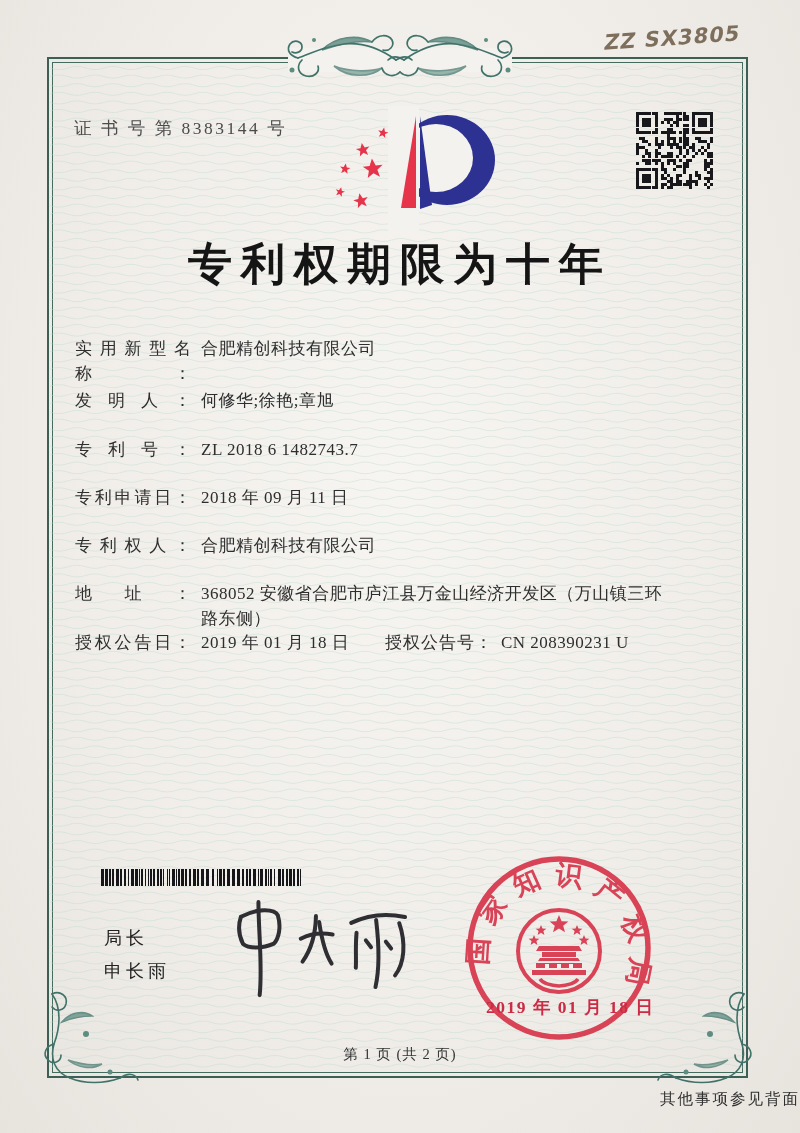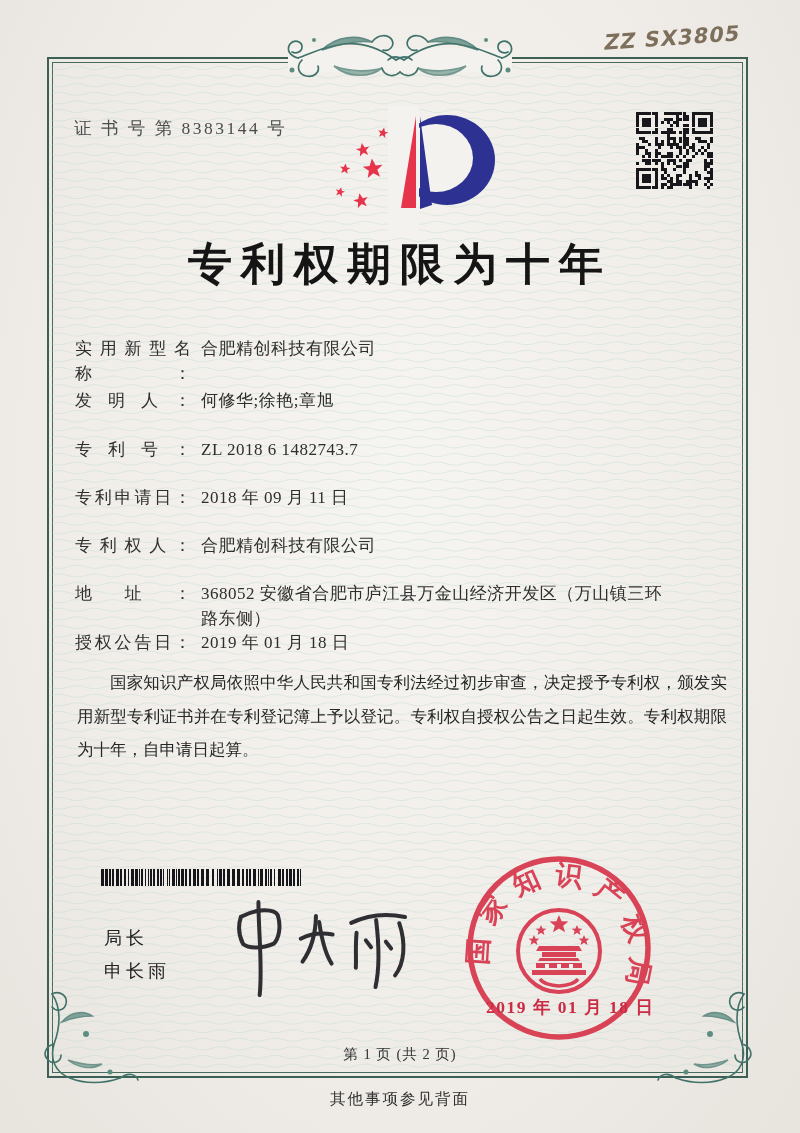--- a/index.html
+++ b/index.html
@@ -67,21 +67,21 @@
 
   
   .seal{ left:462px; top:851px; opacity:.94; }
   .seal-date{
     left:486px; top:995px; font-size:17.5px; color:#cb2b44; letter-spacing:1.5px;
     font-weight:600;
   }
 
   
   .page-info{ left:0; top:1045px; width:800px; text-align:center; font-size:14.5px; color:#333; letter-spacing:1px; }
-  .footer-note{ left:0; top:1089px; width:800px; text-align:center; font-size:15.5px; color:#303030; letter-spacing:2px; }
+  .footer-note{ left:0; top:1089px; width:800px; text-align:right; font-size:15.5px; color:#303030; letter-spacing:2px; }
 
   .orn{ position:absolute; }
 </style>
 </head>
 <body>
 
 <div class="frame"></div>
 <svg id="waves" width="695" height="1013">
     <path d="M0,7.0 q9,3.1 18,0 q9,-3.1 18,0 q9,3.1 18,0 q9,-3.1 18,0 q9,3.1 18,0 q9,-3.1 18,0 q9,3.1 18,0 q9,-3.1 18,0 q9,3.1 18,0 q9,-3.1 18,0 q9,3.1 18,0 q9,-3.1 18,0 q9,3.1 18,0 q9,-3.1 18,0 q9,3.1 18,0 q9,-3.1 18,0 q9,3.1 18,0 q9,-3.1 18,0 q9,3.1 18,0 q9,-3.1 18,0 q9,3.1 18,0 q9,-3.1 18,0 q9,3.1 18,0 q9,-3.1 18,0 q9,3.1 18,0 q9,-3.1 18,0 q9,3.1 18,0 q9,-3.1 18,0 q9,3.1 18,0 q9,-3.1 18,0 q9,3.1 18,0 q9,-3.1 18,0 q9,3.1 18,0 q9,-3.1 18,0 q9,3.1 18,0 q9,-3.1 18,0 q9,3.1 18,0 q9,-3.1 18,0 q9,3.1 18,0 q9,-3.1 18,0" fill="none" stroke="#bcd9cf" stroke-width="0.8" opacity="0.5"></path>
     <path d="M-18,15.6 q9,3.1 18,0 q9,-3.1 18,0 q9,3.1 18,0 q9,-3.1 18,0 q9,3.1 18,0 q9,-3.1 18,0 q9,3.1 18,0 q9,-3.1 18,0 q9,3.1 18,0 q9,-3.1 18,0 q9,3.1 18,0 q9,-3.1 18,0 q9,3.1 18,0 q9,-3.1 18,0 q9,3.1 18,0 q9,-3.1 18,0 q9,3.1 18,0 q9,-3.1 18,0 q9,3.1 18,0 q9,-3.1 18,0 q9,3.1 18,0 q9,-3.1 18,0 q9,3.1 18,0 q9,-3.1 18,0 q9,3.1 18,0 q9,-3.1 18,0 q9,3.1 18,0 q9,-3.1 18,0 q9,3.1 18,0 q9,-3.1 18,0 q9,3.1 18,0 q9,-3.1 18,0 q9,3.1 18,0 q9,-3.1 18,0 q9,3.1 18,0 q9,-3.1 18,0 q9,3.1 18,0 q9,-3.1 18,0 q9,3.1 18,0 q9,-3.1 18,0" fill="none" stroke="#bcd9cf" stroke-width="0.8" opacity="0.5"></path>
@@ -601,24 +601,26 @@
   <span class="lbl">专利申请日：</span><span class="val">2018 年 09 月 11 日</span>
 </div>
 <div class="row" style="top:533px;">
   <span class="lbl">专利权人：</span><span class="val">合肥精创科技有限公司</span>
 </div>
 <div class="row" style="top:581px;">
   <span class="lbl">地址：</span><span class="val wrap">368052 安徽省合肥市庐江县万金山经济开发区（万山镇三环路东侧）</span>
 </div>
 <div class="row" style="top:630px; width:650px;">
   <span class="lbl">授权公告日：</span><span class="val">2019 年 01 月 18 日</span>
+  <span class="pair2">
+    <span class="lbl2">授权公告号：</span><span class="val2">CN 208390231 U</span>
+  </span>
 </div>
 
 <div class="abs paras">
-  <p>国家知识产权局依照中华人民共和国专利法经过初步审查，决定授予专利权，颁发实用新型专利证书并在专利登记簿上予以登记。专利权自授权公告之日起生效。专利权期限为十年，自申请日起算。</p>
 </div>
 
 <div class="barcode" id="barcode">
     <i style="left: 0px; width: 3px;"></i>
     <i style="left: 4px; width: 3px;"></i>
     <i style="left: 8px; width: 2px;"></i>
     <i style="left: 11px; width: 2px;"></i>
     <i style="left: 15px; width: 3px;"></i>
     <i style="left: 19px; width: 2px;"></i>
     <i style="left: 23px; width: 2px;"></i>

